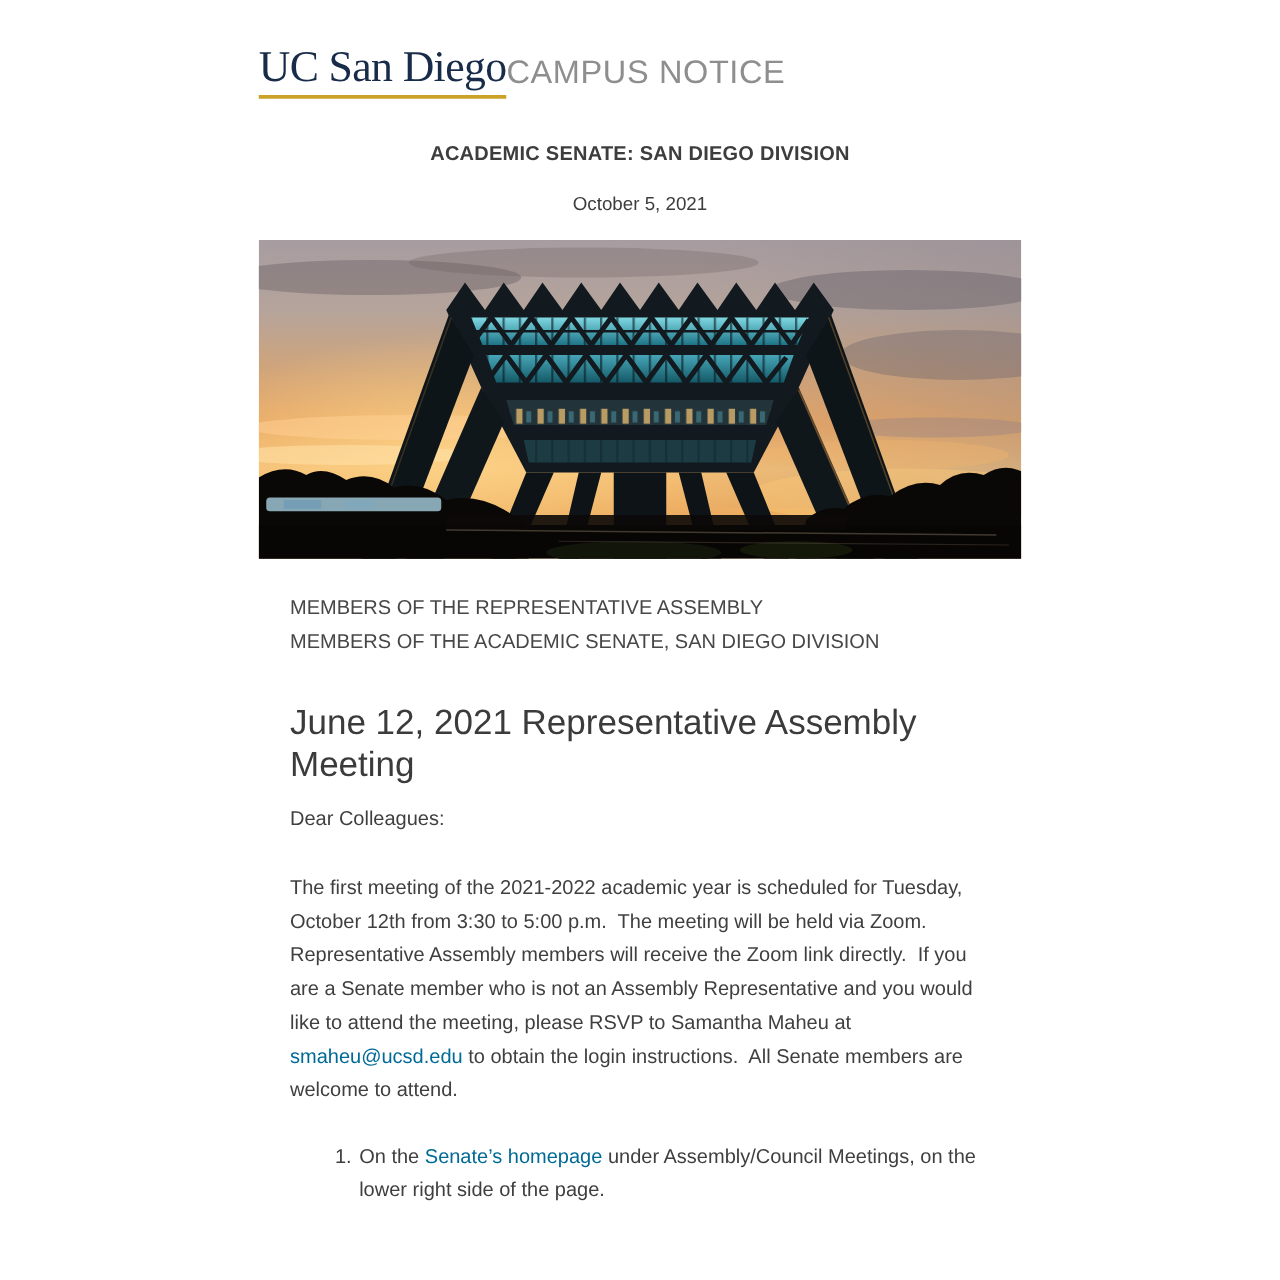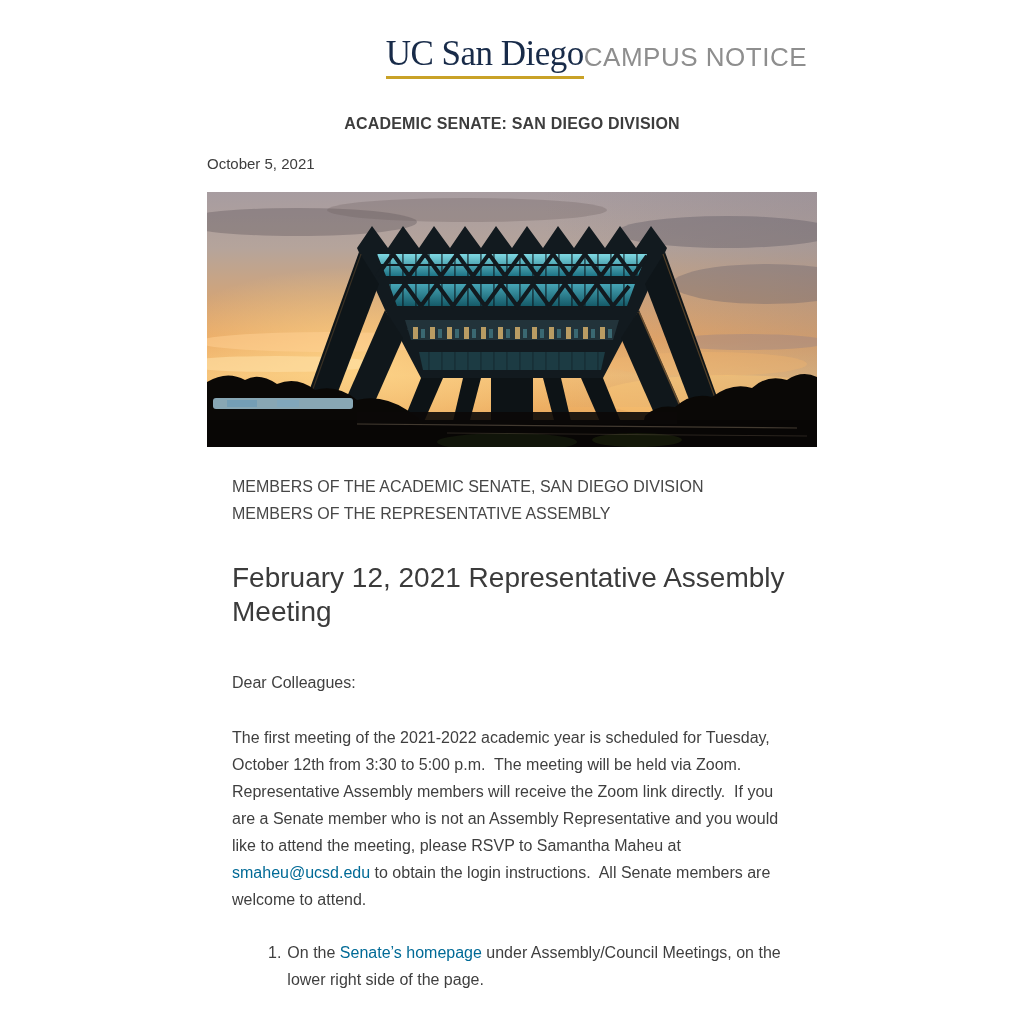--- a/index.html
+++ b/index.html
@@ -2,38 +2,38 @@
 <html><head>
 <meta charset="utf-8">
 <style>
   html,body{margin:0;padding:0;}
   body{
     width:1024px;height:1024px;overflow:hidden;background:#ffffff;
     font-family:"Liberation Sans", sans-serif;color:#3f3f3f;
   }
   .email{width:610px;margin:0 auto;padding-top:36px;}
   
-  .header{display:flex;justify-content:flex-end;align-items:center;padding-right:10px;}
+  .header{display:flex;justify-content:flex-start;align-items:center;padding-right:10px;}
   .logo{
     font-family:"Liberation Serif", serif;font-size:35px;letter-spacing:-0.5px;
     color:#182B49;display:inline-block;border-bottom:3px solid #C9A227;
     padding-bottom:3px;line-height:1.05;
   }
   .campus-notice{font-size:26px;color:#8e8e8e;letter-spacing:0.5px;}
   
   .masthead-title{margin-top:36px;text-align:center;font-weight:bold;font-size:16px;letter-spacing:0.2px;color:#3d3d3d;}
-  .masthead-date{margin-top:22px;font-size:15px;color:#3d3d3d;}
+  .masthead-date{margin-top:22px;text-align:center;font-size:15px;color:#3d3d3d;}
   
   .hero{margin-top:20px;width:610px;height:255px;display:block;}
   
   .content{padding:0 25px;}
   .recipients{margin-top:26px;font-size:16px;line-height:27px;color:#474747;}
   h1.article-title{margin:34px 0 0 0;font-size:28px;line-height:34px;font-weight:400;color:#3b3b3b;}
   .para{margin:28px 0 0 0;font-size:16px;line-height:27px;white-space:pre-wrap;}
-  .salutation{margin-top:40px;}
+  .salutation{margin-top:13px;}
   a.link{color:#006A96;cursor:pointer;}
   .numlist{margin:26px 0 0 0;padding-left:36px;}
   .numitem{display:flex;font-size:16px;line-height:27px;white-space:pre-wrap;}
   .numitem .num{flex:0 0 auto;margin-right:6px;}
 </style>
 </head>
 <body>
 
 <div class="email">
 
@@ -135,25 +135,25 @@
     <rect x="6" y="206" width="140" height="11" rx="3" fill="#9fc3d4" opacity="0.85"></rect>
     <rect x="20" y="208" width="30" height="7" fill="#6f9cb5" opacity="0.8"></rect>
     <rect x="70" y="208" width="22" height="7" fill="#7fa8bd" opacity="0.8"></rect>
     <line x1="150" y1="232" x2="590" y2="236" stroke="#8a7a66" stroke-opacity="0.45" stroke-width="1.2"></line>
     <line x1="240" y1="241" x2="600" y2="244" stroke="#6a5d4e" stroke-opacity="0.35" stroke-width="1"></line>
   </svg>
 
   <div class="content">
 
     <div class="recipients">
+      <div>MEMBERS OF THE REPRESENTATIVE ASSEMBLY</div>
       <div>MEMBERS OF THE ACADEMIC SENATE, SAN DIEGO DIVISION</div>
-      <div>MEMBERS OF THE REPRESENTATIVE ASSEMBLY</div>
     </div>
 
-    <h1 class="article-title">February 12, 2021 Representative Assembly Meeting</h1>
+    <h1 class="article-title">June 12, 2021 Representative Assembly Meeting</h1>
 
     <p class="para salutation">Dear Colleagues:</p>
 
     <p class="para"><span>The first meeting of the 2021-2022 academic year is scheduled for Tuesday, October 12th from 3:30 to 5:00 p.m.  The meeting will be held via Zoom.  Representative Assembly members will receive the Zoom link directly.  If you are a Senate member who is not an Assembly Representative and you would like to attend the meeting, please RSVP to Samantha Maheu at </span><a class="link">smaheu@ucsd.edu</a><span> to obtain the login instructions.  All Senate members are welcome to attend.</span></p>
 
 
     <div class="numlist">
       <div class="numitem"><span class="num">1.</span><span><span>On the </span><a class="link">Senate’s homepage</a><span> under Assembly/Council Meetings, on the lower right side of the page.</span></span></div>
     </div>
 

